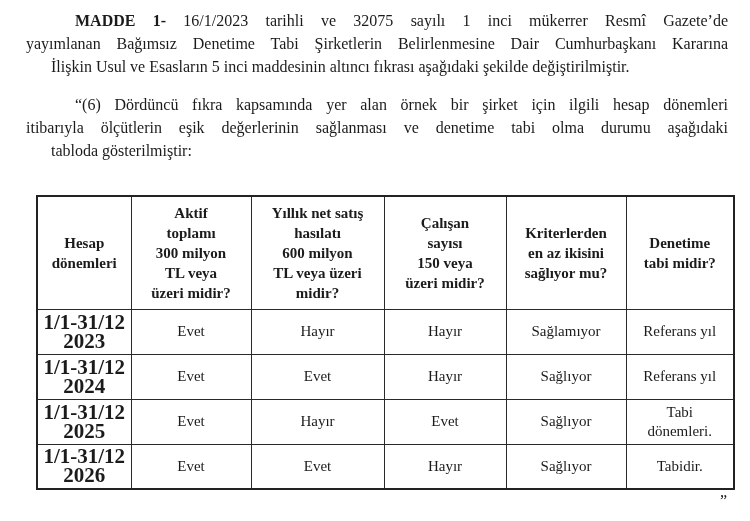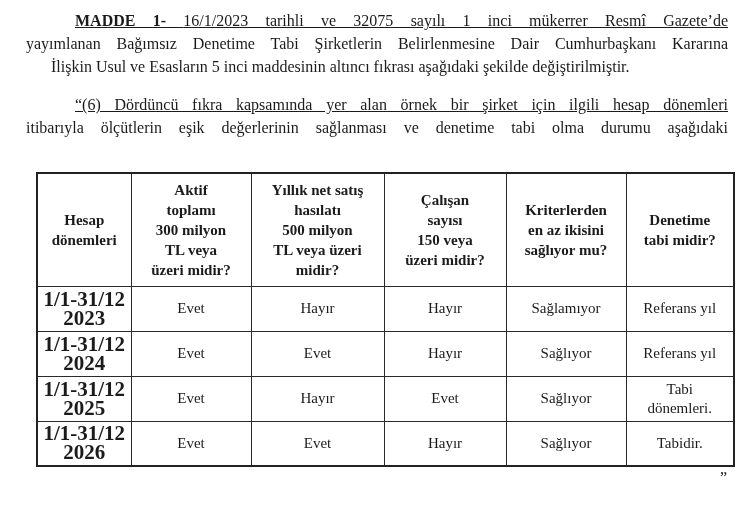--- a/index.html
+++ b/index.html
@@ -26,21 +26,21 @@
   .para2 { margin-top: 15px; }
   .jline {
     text-align: justify;
     text-align-last: justify;
   }
   .jline.last {
     text-align: justify;
     text-align-last: left;
     margin-left: 25px;
   }
-  .jline.indent { text-indent: 49px; text-decoration: underline; }
+  .jline.indent { text-indent: 49px; }
   .b { font-weight: bold; }
 
   table.gazette {
     margin: 33px 0 0 36px;
     border-collapse: collapse;
     table-layout: fixed;
     width: 697px;
     border: 2px solid #222222;
   }
   table.gazette th,
@@ -83,20 +83,21 @@
 
   <div class="para para1">
     <div class="jline indent"><span class="b">MADDE 1-</span> <span>16/1/2023 tarihli ve 32075 sayılı 1 inci mükerrer Resmî Gazete’de</span></div>
     <div class="jline">yayımlanan Bağımsız Denetime Tabi Şirketlerin Belirlenmesine Dair Cumhurbaşkanı Kararına</div>
     <div class="jline last">İlişkin Usul ve Esasların 5 inci maddesinin altıncı fıkrası aşağıdaki şekilde değiştirilmiştir.</div>
   </div>
 
   <div class="para para2">
     <div class="jline indent">“(6) Dördüncü fıkra kapsamında yer alan örnek bir şirket için ilgili hesap dönemleri</div>
     <div class="jline">itibarıyla ölçütlerin eşik değerlerinin sağlanması ve denetime tabi olma durumu aşağıdaki</div>
+    <div class="jline last">tabloda gösterilmiştir:</div>
   </div>
 
   <table class="gazette">
     <colgroup>
       <col style="width:94px">
       <col style="width:120px">
       <col style="width:133px">
       <col style="width:122px">
       <col style="width:120px">
       <col style="width:108px">
@@ -105,21 +106,21 @@
       <tr>
         <th>Hesap
 dönemleri</th>
         <th>Aktif
 toplamı
 300 milyon
 TL veya
 üzeri midir?</th>
         <th>Yıllık net satış
 hasılatı
-500 milyon
+600 milyon
 TL veya üzeri
 midir?</th>
         <th>Çalışan
 sayısı
 150 veya
 üzeri midir?</th>
         <th>Kriterlerden
 en az ikisini
 sağlıyor mu?</th>
         <th>Denetime

